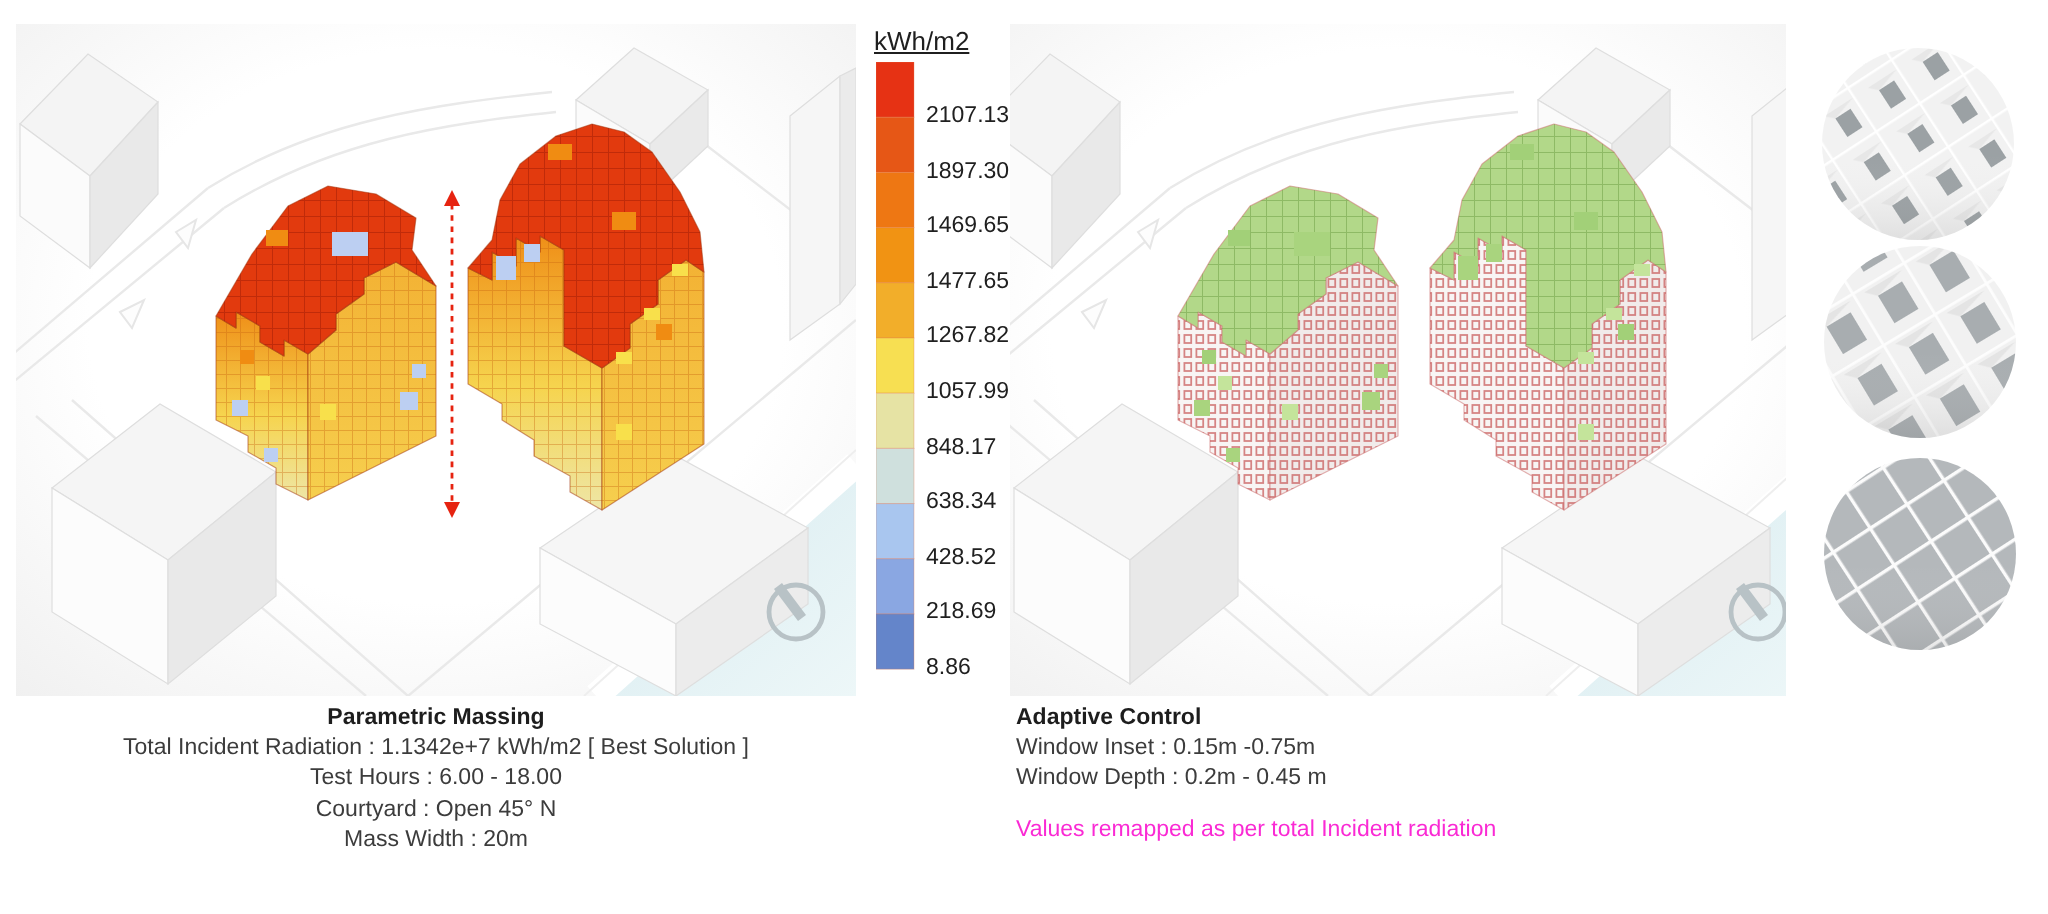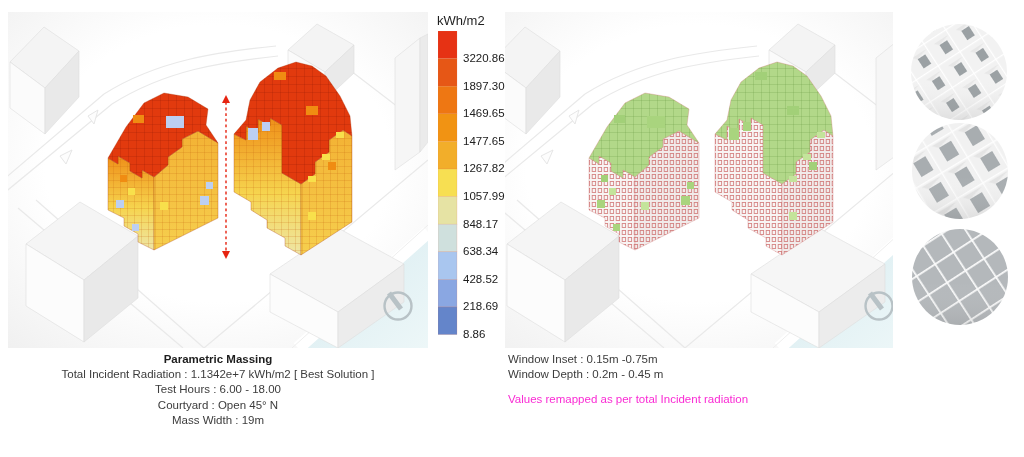--- a/index.html
+++ b/index.html
@@ -1,20 +1,20 @@
 <!DOCTYPE html>
 <html><head>
 <meta charset="utf-8">
 <style>
   html,body{margin:0;padding:0;background:#fff;}
   .canvas{position:relative;width:1024px;height:457px;background:#fff;overflow:hidden;
           font-family:"Liberation Sans",sans-serif;color:#3c3c3c;}
   .panel{position:absolute;}
   .legend{position:absolute;left:437px;top:13px;width:85px;}
-  .legend-title{font-size:13px;font-weight:500;color:#1f1f1f;margin:0 0 4px 0;}
+  .legend-title{font-size:13px;font-weight:500;color:#1f1f1f;margin:0 0 4px 0;text-decoration:underline;}
   .legend-bar{position:absolute;left:1px;top:18px;}
   .legend-label{position:absolute;left:26px;width:58px;height:14px;line-height:14px;
                 font-size:11.5px;color:#202020;}
   .caption{position:absolute;font-size:11.5px;line-height:15.2px;color:#3c3c3c;}
   .caption .cap-title{font-weight:700;color:#1d1d1d;}
   .caption .note{color:#fa2ad4;margin-top:10px;}
   .detail-circle{position:absolute;}
   svg{display:block;}
 </style>
 </head>
@@ -196,21 +196,21 @@
         <rect x="0" y="82.8" width="19" height="27.6" fill="#f19313"></rect>
         <rect x="0" y="110.4" width="19" height="27.6" fill="#f2ae2a"></rect>
         <rect x="0" y="138" width="19" height="27.6" fill="#f7df52"></rect>
         <rect x="0" y="165.6" width="19" height="27.6" fill="#e6e3a4"></rect>
         <rect x="0" y="193.2" width="19" height="27.6" fill="#cfe0dd"></rect>
         <rect x="0" y="220.8" width="19" height="27.6" fill="#a9c6ef"></rect>
         <rect x="0" y="248.4" width="19" height="27.6" fill="#8aa7e2"></rect>
         <rect x="0" y="276" width="19" height="27.6" fill="#6485ca"></rect>
       </g>
     </svg>
-    <div class="legend-label" style="top:38px">3220.86</div>
+    <div class="legend-label" style="top:38px">2107.13</div>
     <div class="legend-label" style="top:66px">1897.30</div>
     <div class="legend-label" style="top:93px">1469.65</div>
     <div class="legend-label" style="top:121px">1477.65</div>
     <div class="legend-label" style="top:148px">1267.82</div>
     <div class="legend-label" style="top:176px">1057.99</div>
     <div class="legend-label" style="top:204px">848.17</div>
     <div class="legend-label" style="top:231px">638.34</div>
     <div class="legend-label" style="top:259px">428.52</div>
     <div class="legend-label" style="top:286px">218.69</div>
     <div class="legend-label" style="top:314px">8.86</div>
@@ -240,22 +240,23 @@
   <svg class="detail-circle" style="left:910px;top:227px;" width="100" height="100">
     <circle cx="50" cy="50" r="48" fill="url(#patC3)"></circle>
     <circle cx="50" cy="50" r="48" fill="url(#circShade)"></circle>
   </svg>
 
   <div class="caption" style="left:8px;top:352px;width:420px;text-align:center;">
     <div class="cap-title">Parametric Massing</div>
     <div>Total Incident Radiation : 1.1342e+7 kWh/m2 [ Best Solution ]</div>
     <div>Test Hours : 6.00 - 18.00</div>
     <div>Courtyard : Open 45° N</div>
-    <div>Mass Width : 19m</div>
+    <div>Mass Width : 20m</div>
   </div>
 
   <div class="caption" style="left:508px;top:352px;width:400px;">
+    <div class="cap-title">Adaptive Control</div>
     <div>Window Inset : 0.15m -0.75m</div>
     <div>Window Depth : 0.2m - 0.45 m</div>
     <div class="note">Values remapped as per total Incident radiation</div>
   </div>
 
 </div>
 
 </body></html>

